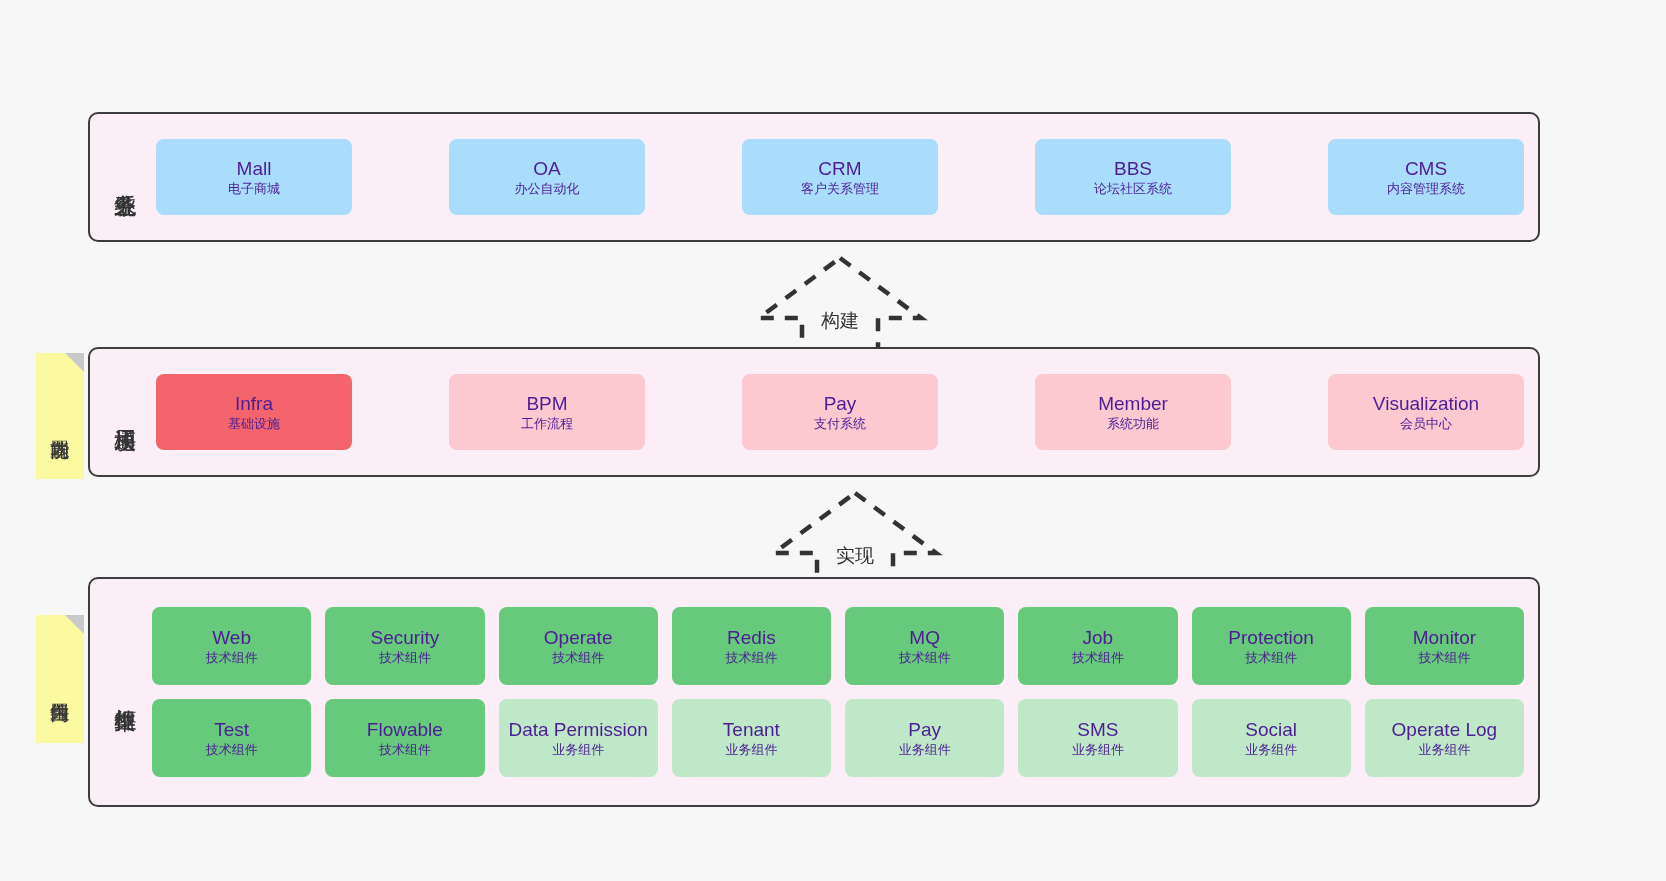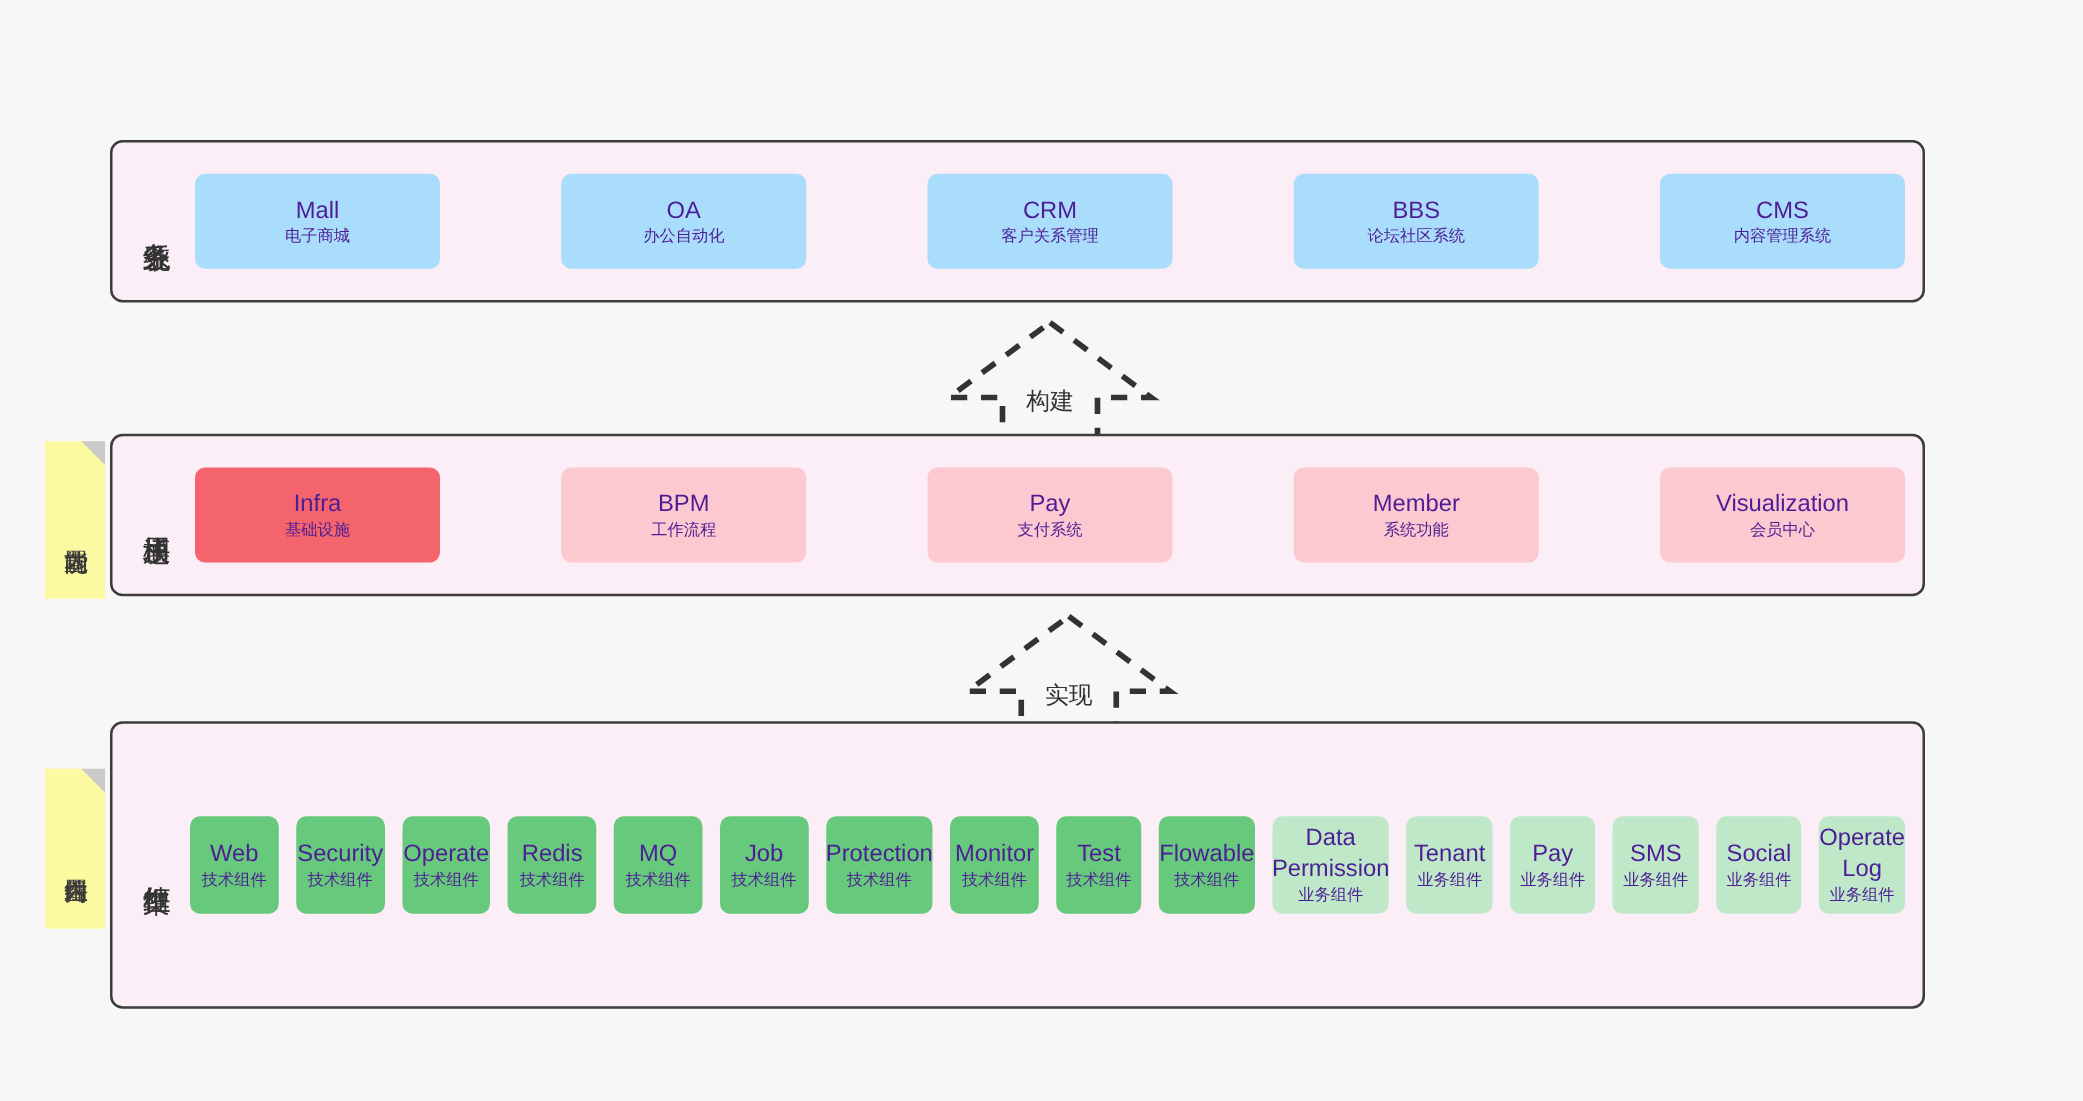--- a/index.html
+++ b/index.html
@@ -88,21 +88,21 @@
     height: 76px;
     flex: 0 0 196px;
   }
   .card.red   { background: #f4646c; }
   .card.pink  { background: #fcc9d1; }
 
   
   #row-framework { left: 88px; top: 577px; width: 1452px; height: 230px; align-items: stretch; }
   #row-framework .panel-title { align-self: center; }
   #row-framework .panel-body {
-    flex-direction: row;
+    flex-direction: column;
     justify-content: center;
     gap: 14px;
     padding: 14px 14px 14px 0;
   }
   .comp-row {
     display: flex;
     width: 100%;
     gap: 14px;
     justify-content: space-between;
   }

